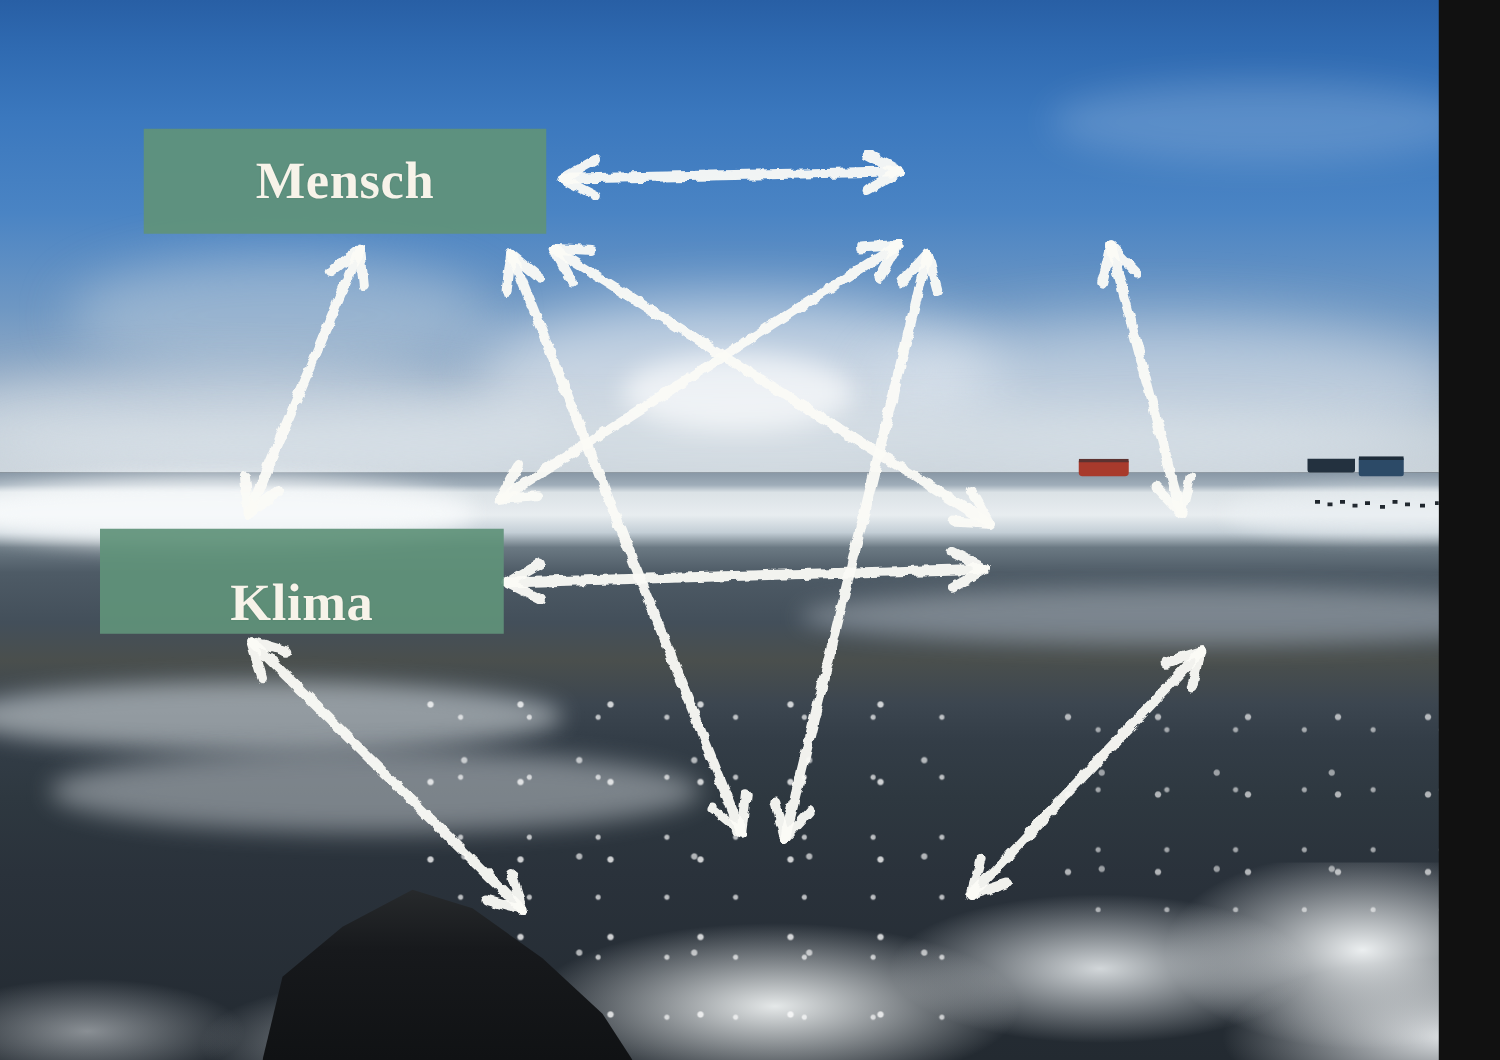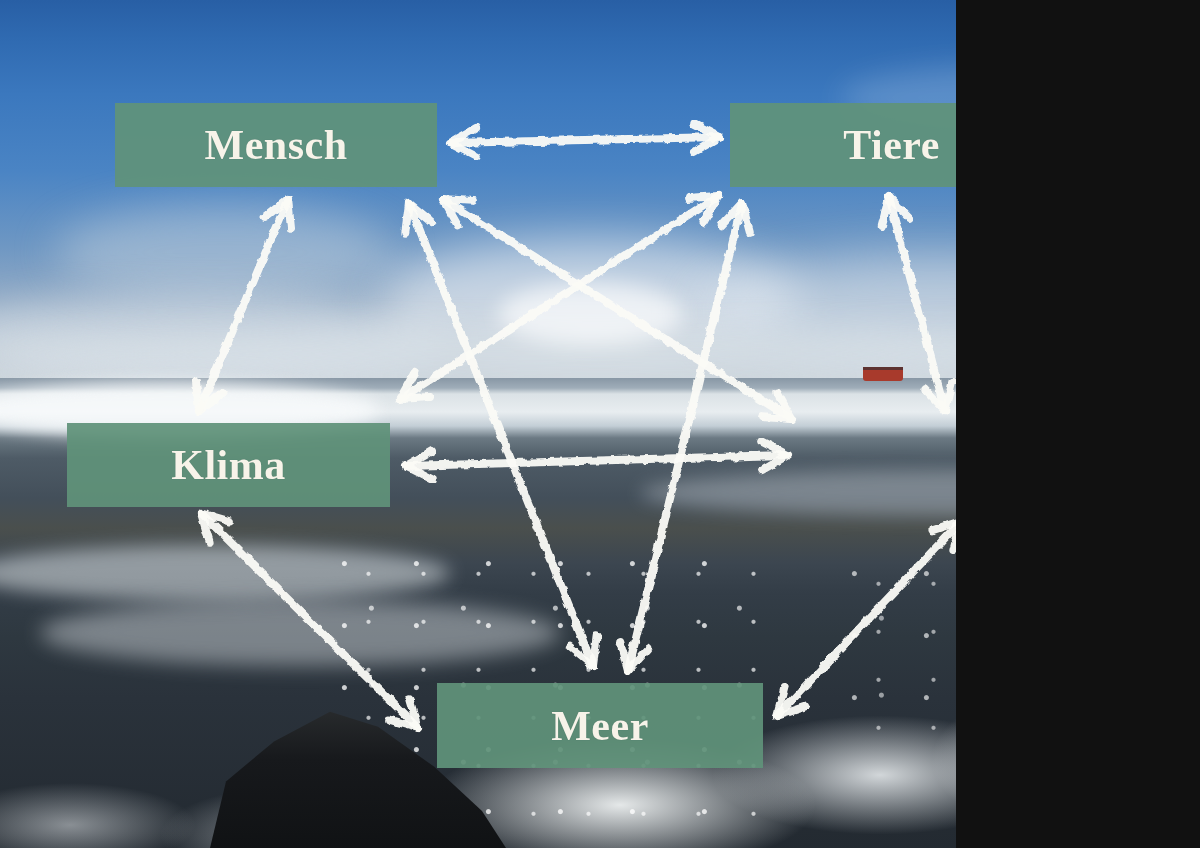--- a/index.html
+++ b/index.html
@@ -1,16 +1,16 @@
 <!DOCTYPE html>
 <html><head>
 <meta charset="utf-8">
 <style>
   html,body{margin:0;padding:0;background:#111;}
-  .stage{position:relative;width:956px;height:848px;overflow:hidden;
+  .stage{position:relative;width:1151px;height:848px;overflow:hidden;
          font-family:"Liberation Serif","DejaVu Serif",serif;}
   
   .sky{position:absolute;left:0;top:0;width:1200px;height:378px;
        background:linear-gradient(180deg,#285fa5 0%,#2f6ab1 10%,#3b78be 25%,
          #4a84c4 45%,#6e97c3 65%,#93abc5 80%,#b6c3ce 92%,#c8d1d8 100%);}
   .cloud{position:absolute;border-radius:50%;}
   .c1{left:380px;top:238px;width:420px;height:120px;background:rgba(255,255,255,.5);filter:blur(22px);}
   .c2{left:55px;top:205px;width:340px;height:95px;background:rgba(200,212,224,.45);filter:blur(20px);}
   .c3{left:700px;top:255px;width:470px;height:115px;background:rgba(228,236,244,.5);filter:blur(24px);}
   .c4{left:840px;top:65px;width:340px;height:65px;background:rgba(255,255,255,.16);filter:blur(14px);}
@@ -157,23 +157,17 @@
       <g filter="url(#chalkF)">
         <line x1="961" y1="521" x2="777" y2="716"></line>
         <polyline points="784.6074906556288,686.9805912202795 777,716 805.5293352275208,706.7222291752956"></polyline>
         <polyline points="953.3925093443712,550.0194087797205 961,521 932.4706647724792,530.2777708247044"></polyline>
       </g>
     </svg>
 
   <div class="node" style="left: 115px; top: 103px; width: 322px; height: 84px;">
     <span class="node-label">Mensch</span>
   </div>
-  <div class="node" style="left: 730px; top: 103px; width: 323px; height: 84px;">
-    <span class="node-label">Tiere</span>
-  </div>
-  <div class="node" style="left: 67px; top: 423px; width: 323px; height: 84px;">
+  <div class="node" style="left: 80px; top: 423px; width: 323px; height: 84px; align-items: flex-end;">
     <span class="node-label">Klima</span>
-  </div>
-  <div class="node" style="left: 437px; top: 683px; width: 326px; height: 85px;">
-    <span class="node-label">Meer</span>
   </div>
 
 </div>
 
 </body></html>

